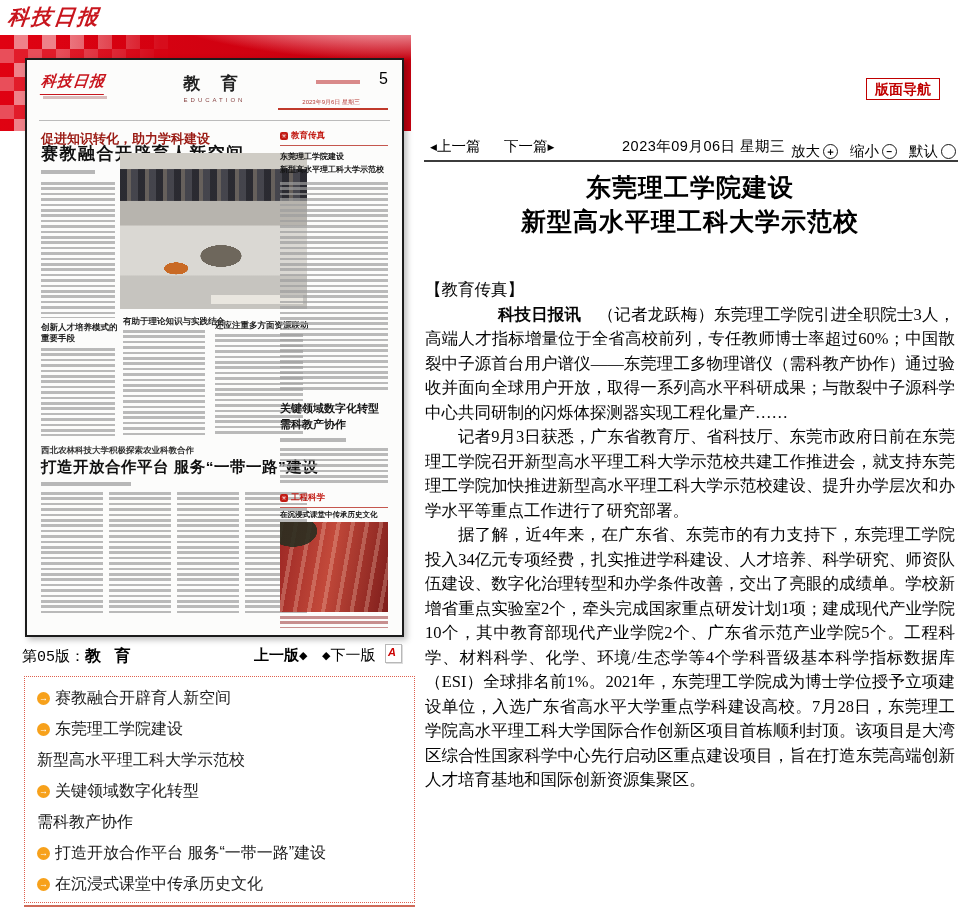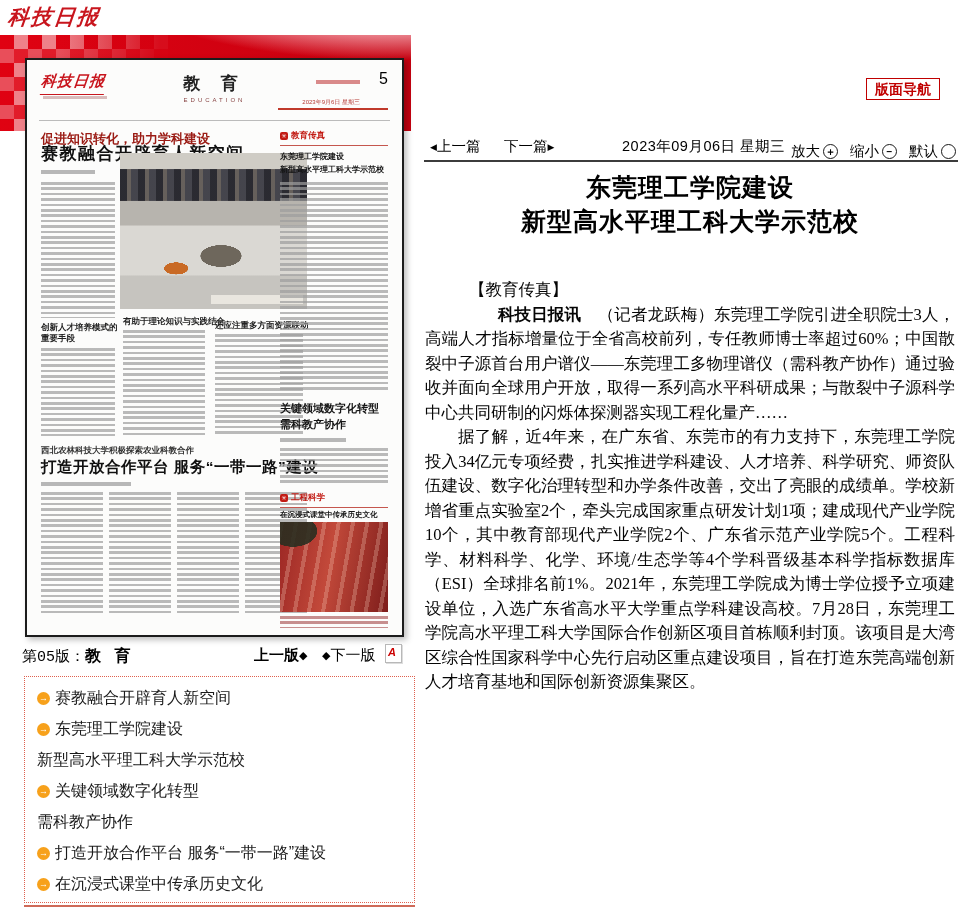--- a/index.html
+++ b/index.html
@@ -121,21 +121,21 @@
   .zctrl{display:inline-flex;align-items:center;gap:3px;cursor:pointer;}
   .zcircle{width:13px;height:13px;border:1.5px solid #1a1a1a;border-radius:50%;display:inline-flex;
            align-items:center;justify-content:center;font-size:10px;font-weight:bold;line-height:1;}
   .divider{position:absolute;left:424px;top:160px;width:534px;height:2px;background:#3c3c3c;}
 
   .art-title{position:absolute;left:428px;top:170px;width:524px;text-align:center;font-size:25px;font-weight:bold;
              line-height:34px;color:#000;letter-spacing:1px;}
   .art-body{position:absolute;left:425px;top:278px;width:530px;font-size:16.5px;line-height:24.5px;
             text-align:justify;color:#050505;font-family:"Liberation Serif","DejaVu Serif",serif;}
   .art-body p{margin:0;text-indent:2em;}
-  .art-body p.tag{text-indent:0;margin-left:44px;}
+  .art-body p.tag{text-indent:0;}
   .art-body .lead{font-weight:bold;margin-left:40px;}
 </style>
 </head>
 <body>
 
 <div id="screen">
 
   <div class="site-logo">科技日报</div>
 
   <div class="banner">
@@ -279,16 +279,17 @@
   <div class="divider"></div>
 
   <div class="art-title">
     <div>东莞理工学院建设</div>
     <div>新型高水平理工科大学示范校</div>
   </div>
 
   <div class="art-body">
     <p class="tag">【教育传真】</p>
     <p><span class="lead">科技日报讯</span><span>　（记者龙跃梅）东莞理工学院引进全职院士3人，高端人才指标增量位于全省高校前列，专任教师博士率超过60%；中国散裂中子源首台用户谱仪——东莞理工多物理谱仪（需科教产协作）通过验收并面向全球用户开放，取得一系列高水平科研成果；与散裂中子源科学中心共同研制的闪烁体探测器实现工程化量产……</span></p>
+    <p>记者9月3日获悉，广东省教育厅、省科技厅、东莞市政府日前在东莞理工学院召开新型高水平理工科大学示范校共建工作推进会，就支持东莞理工学院加快推进新型高水平理工科大学示范校建设、提升办学层次和办学水平等重点工作进行了研究部署。</p>
     <p>据了解，近4年来，在广东省、东莞市的有力支持下，东莞理工学院投入34亿元专项经费，扎实推进学科建设、人才培养、科学研究、师资队伍建设、数字化治理转型和办学条件改善，交出了亮眼的成绩单。学校新增省重点实验室2个，牵头完成国家重点研发计划1项；建成现代产业学院10个，其中教育部现代产业学院2个、广东省示范产业学院5个。工程科学、材料科学、化学、环境/生态学等4个学科晋级基本科学指标数据库（ESI）全球排名前1%。2021年，东莞理工学院成为博士学位授予立项建设单位，入选广东省高水平大学重点学科建设高校。7月28日，东莞理工学院高水平理工科大学国际合作创新区项目首栋顺利封顶。该项目是大湾区综合性国家科学中心先行启动区重点建设项目，旨在打造东莞高端创新人才培育基地和国际创新资源集聚区。</p>
   </div>
 
 </div>
 
 </body></html>

